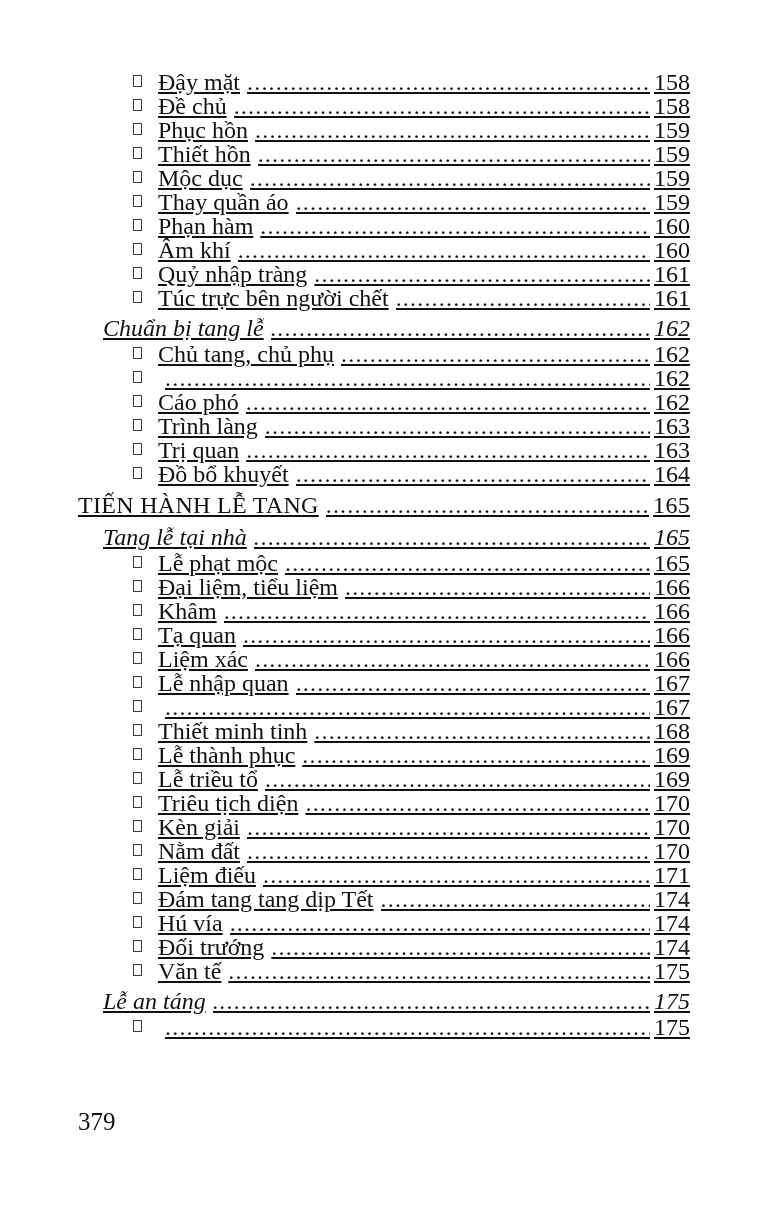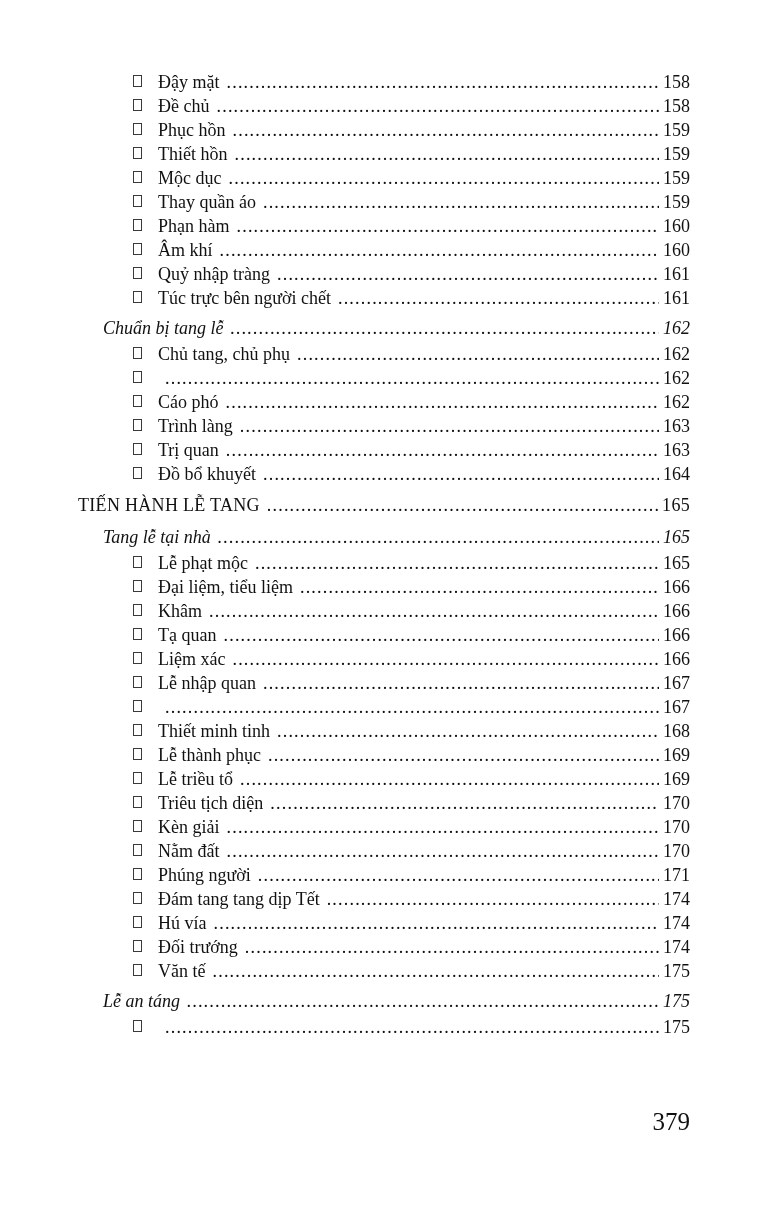--- a/index.html
+++ b/index.html
@@ -18,22 +18,23 @@
   .toc-list {
     position: absolute;
     left: 78px;
     top: 70px;
     width: 612px;
   }
   .row {
     display: flex;
     align-items: baseline;
     line-height: 24px;
-    font-size: 18px;
+    font-size: 24px;
     white-space: nowrap;
+    text-decoration: underline;
   }
   .row.item {
     padding-left: 55px;
   }
   .row.section {
     padding-left: 25px;
     font-style: italic;
     line-height: 27px;
     margin-top: 5px;
   }
@@ -70,21 +71,20 @@
     font-style: italic;
   }
   .pagenum {
     flex: none;
   }
   .folio {
     position: absolute;
     left: 78px;
     top: 1104px;
     width: 612px;
-    text-align: right;
     font-size: 25px;
     line-height: 36px;
     color: #111111;
   }
 </style>
 </head>
 <body>
 
 <div class="toc-list">
     <div class="row item">
@@ -269,21 +269,21 @@
       <span class="pagenum">170</span>
     </div>
     <div class="row item">
       <span class="bullet"></span>
       <span class="label">Nằm đất</span>
       <span class="dots"></span>
       <span class="pagenum">170</span>
     </div>
     <div class="row item">
       <span class="bullet"></span>
-      <span class="label">Phúng người</span>
+      <span class="label">Liệm điếu</span>
       <span class="dots"></span>
       <span class="pagenum">171</span>
     </div>
     <div class="row item">
       <span class="bullet"></span>
       <span class="label">Đám tang tang dịp Tết</span>
       <span class="dots"></span>
       <span class="pagenum">174</span>
     </div>
     <div class="row item">

